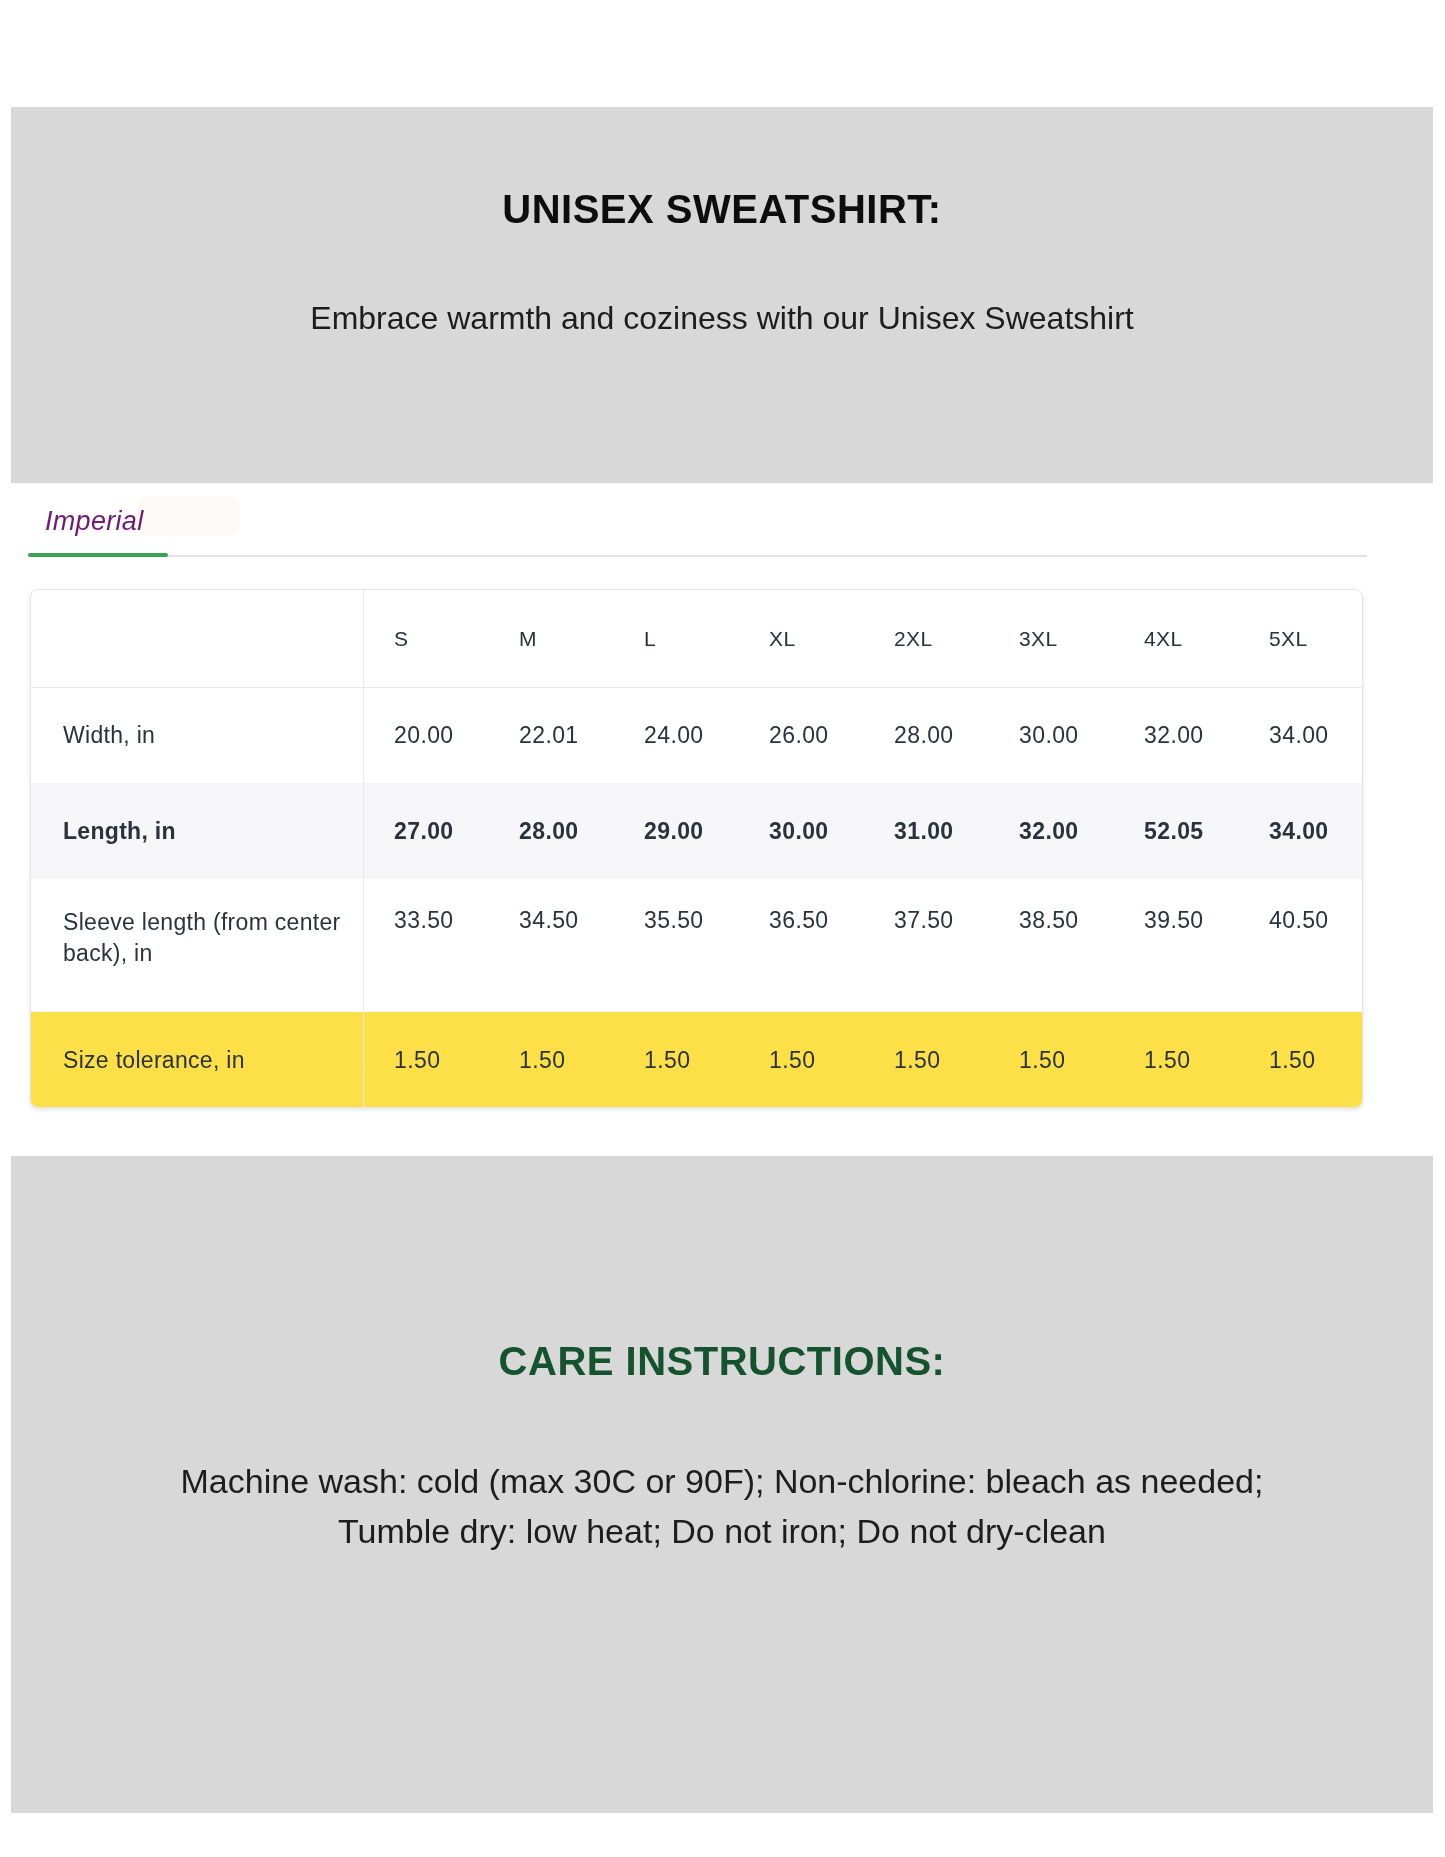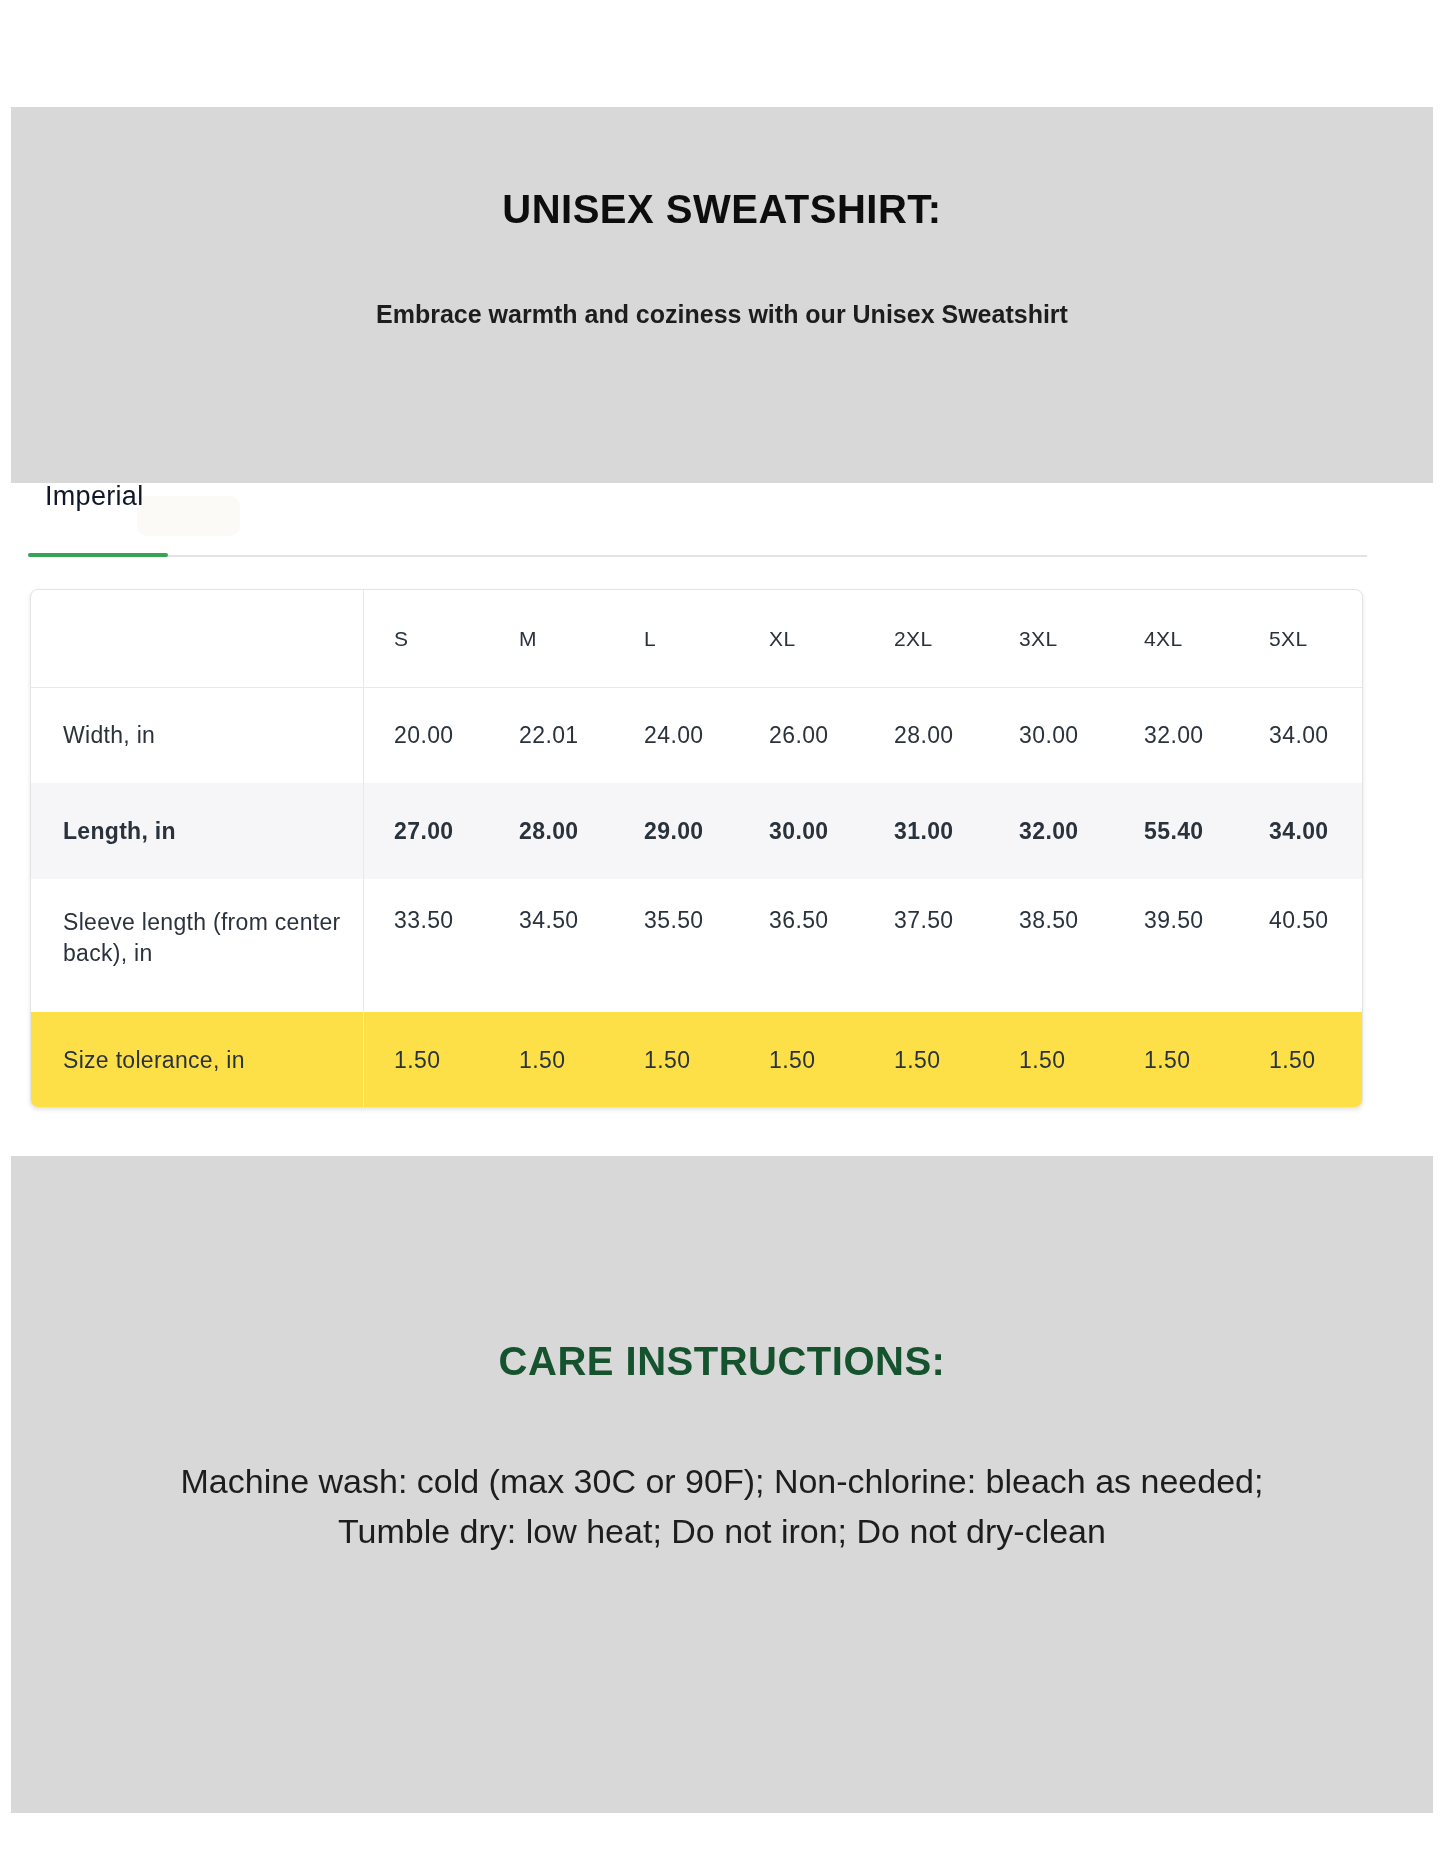--- a/index.html
+++ b/index.html
@@ -25,32 +25,33 @@
     left:0; top:80px; width:100%;
     text-align:center;
     font-size:40px; font-weight:700;
     letter-spacing:0.5px;
     color:#0d0d0d;
   }
   .hero-subtitle{
     position:absolute;
     left:0; top:193px; width:100%;
     text-align:center;
-    font-size:25px; font-weight:700;
+    font-size:32px; font-weight:400;
     color:#1d1d1d;
   }
   
   .tabbar{ position:absolute; left:0; top:0; width:100%; }
   .tab-active{
     position:absolute;
-    left:45px; top:445px;
+    left:45px; top:470px;
     font-size:27px;
-    color:#0f172a;
+    color:#701a75;
     letter-spacing:0.3px;
     cursor:pointer;
+    font-style:italic;
   }
   .tab-ghost{
     position:absolute;
     left:137px; top:460px;
     width:103px; height:40px;
     background:#fbfaf6;
     border-radius:10px;
   }
   .tab-divider{
     position:absolute;
@@ -168,21 +169,21 @@
           <div class="tcell cell">34.00</div>
         </div>
         <div class="t-row">
           <div class="tcell cell-label">Length, in</div>
           <div class="tcell cell">27.00</div>
           <div class="tcell cell">28.00</div>
           <div class="tcell cell">29.00</div>
           <div class="tcell cell">30.00</div>
           <div class="tcell cell">31.00</div>
           <div class="tcell cell">32.00</div>
-          <div class="tcell cell">55.40</div>
+          <div class="tcell cell">52.05</div>
           <div class="tcell cell">34.00</div>
         </div>
         <div class="t-row">
           <div class="tcell cell-label">Sleeve length (from center back), in</div>
           <div class="tcell cell">33.50</div>
           <div class="tcell cell">34.50</div>
           <div class="tcell cell">35.50</div>
           <div class="tcell cell">36.50</div>
           <div class="tcell cell">37.50</div>
           <div class="tcell cell">38.50</div>

